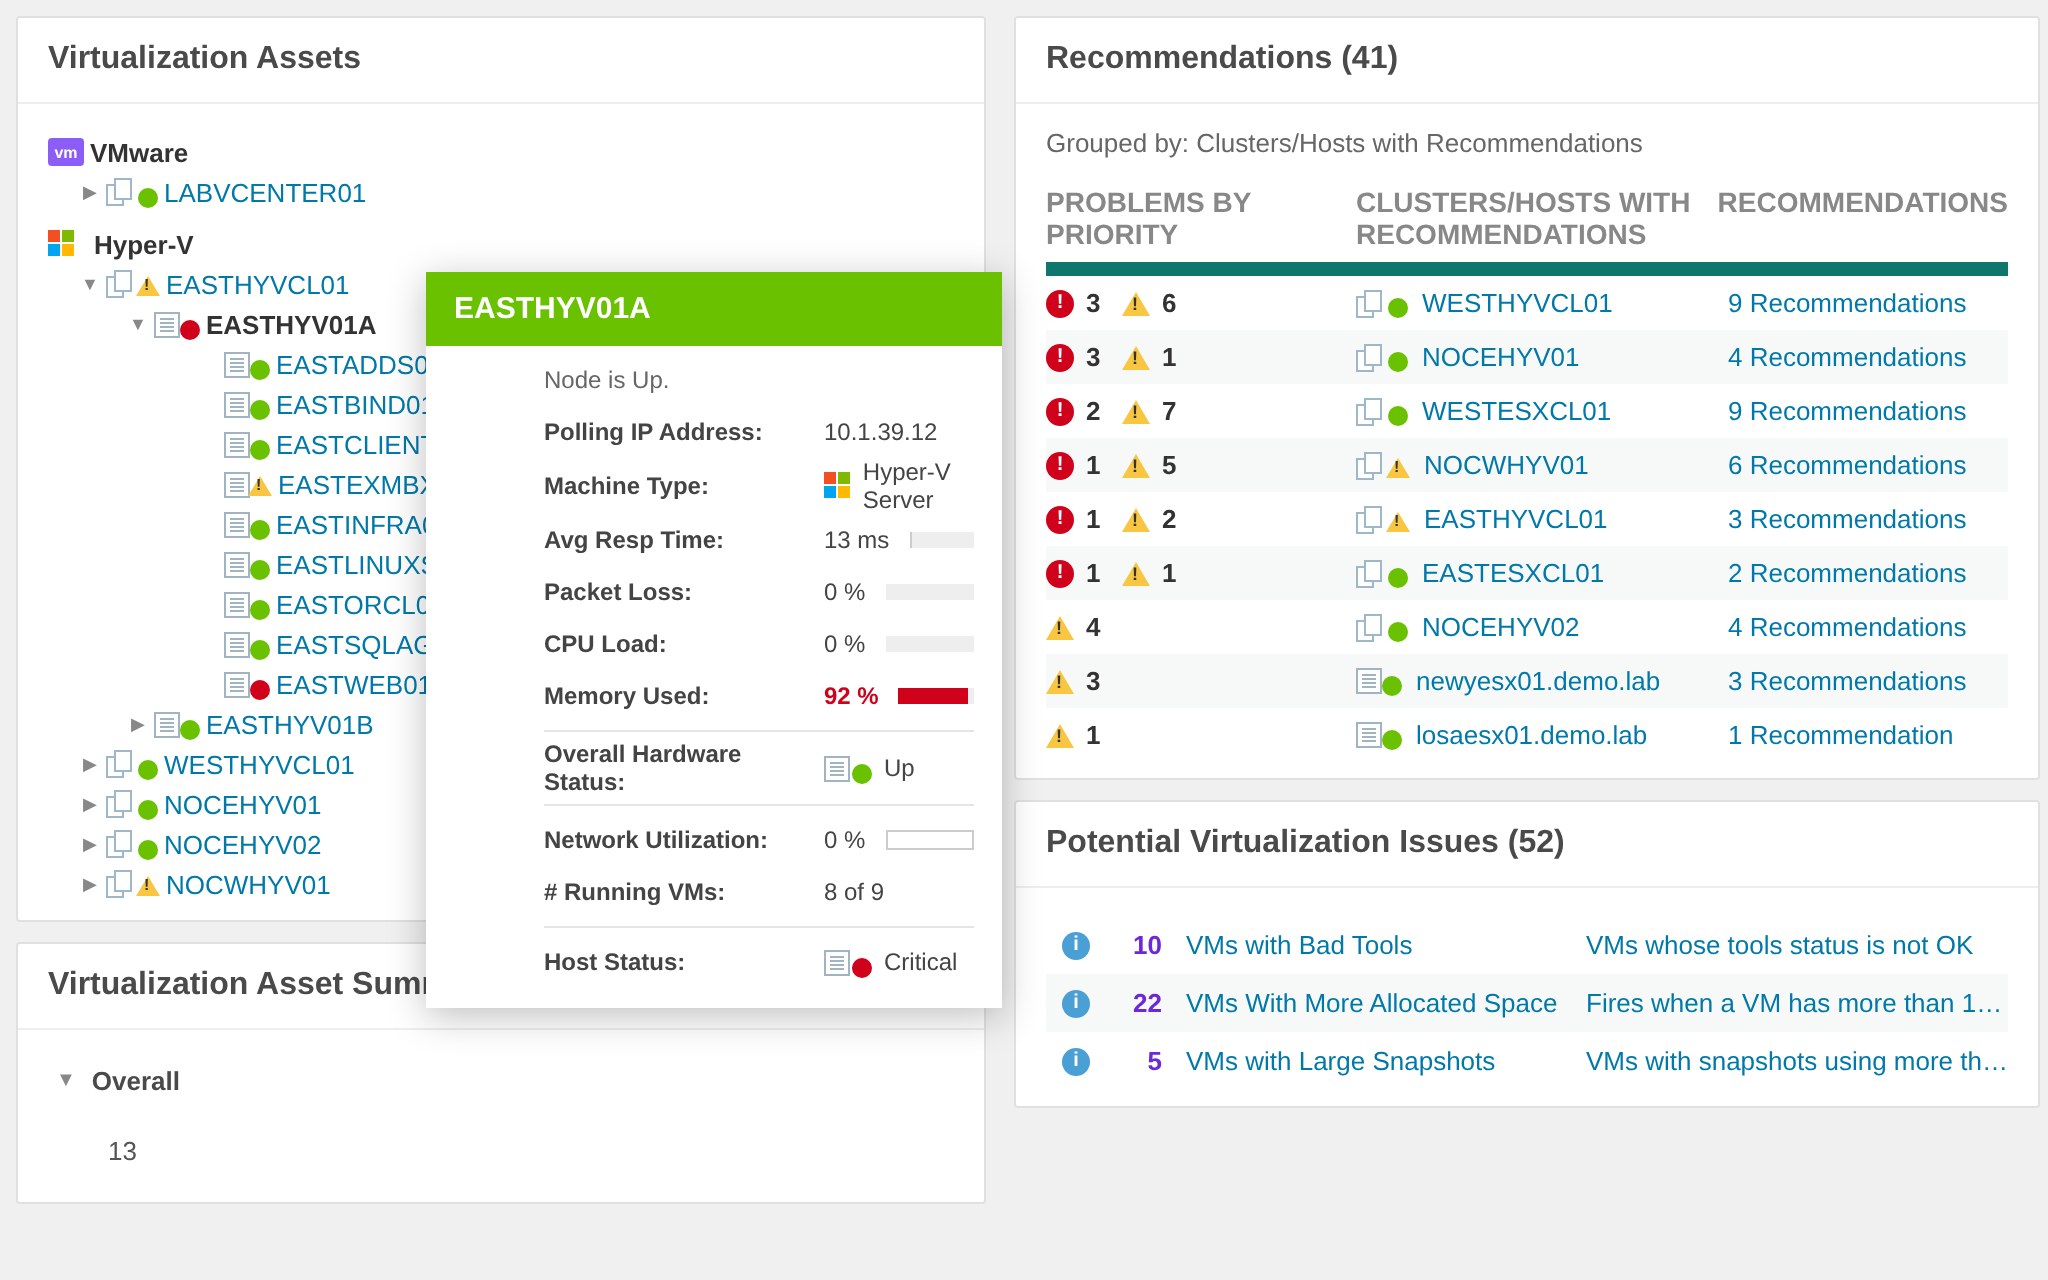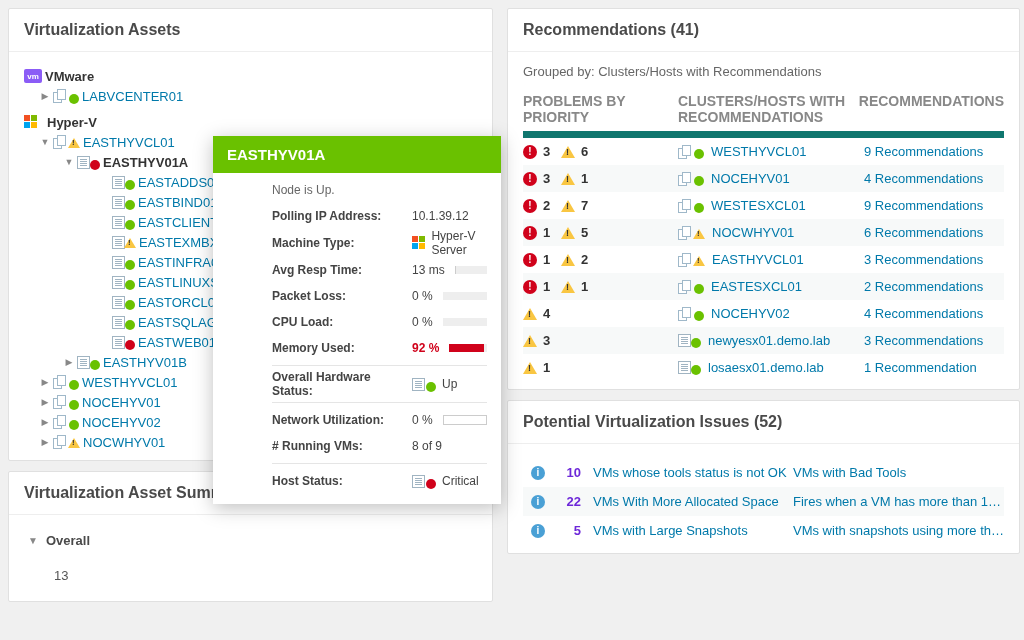--- a/index.html
+++ b/index.html
@@ -342,22 +342,22 @@
 
     <div class="panel">
       <div class="panel-header">Potential Virtualization Issues (52)</div>
       <div class="panel-body" style="padding-top:14px">
         <div id="issue-rows">
             <div class="issue-row">
               <div>
                 <span class="info-icon">i</span>
               </div>
               <div>10</div>
+              <div><a class="link">VMs with Bad Tools</a></div>
               <div><a class="link">VMs whose tools status is not OK</a></div>
-              <div><a class="link">VMs with Bad Tools</a></div>
             </div>
             <div class="issue-row odd">
               <div>
                 <span class="info-icon">i</span>
               </div>
               <div>22</div>
               <div><a class="link">VMs With More Allocated Space</a></div>
               <div><a class="link">Fires when a VM has more than 1…</a></div>
             </div>
             <div class="issue-row">

